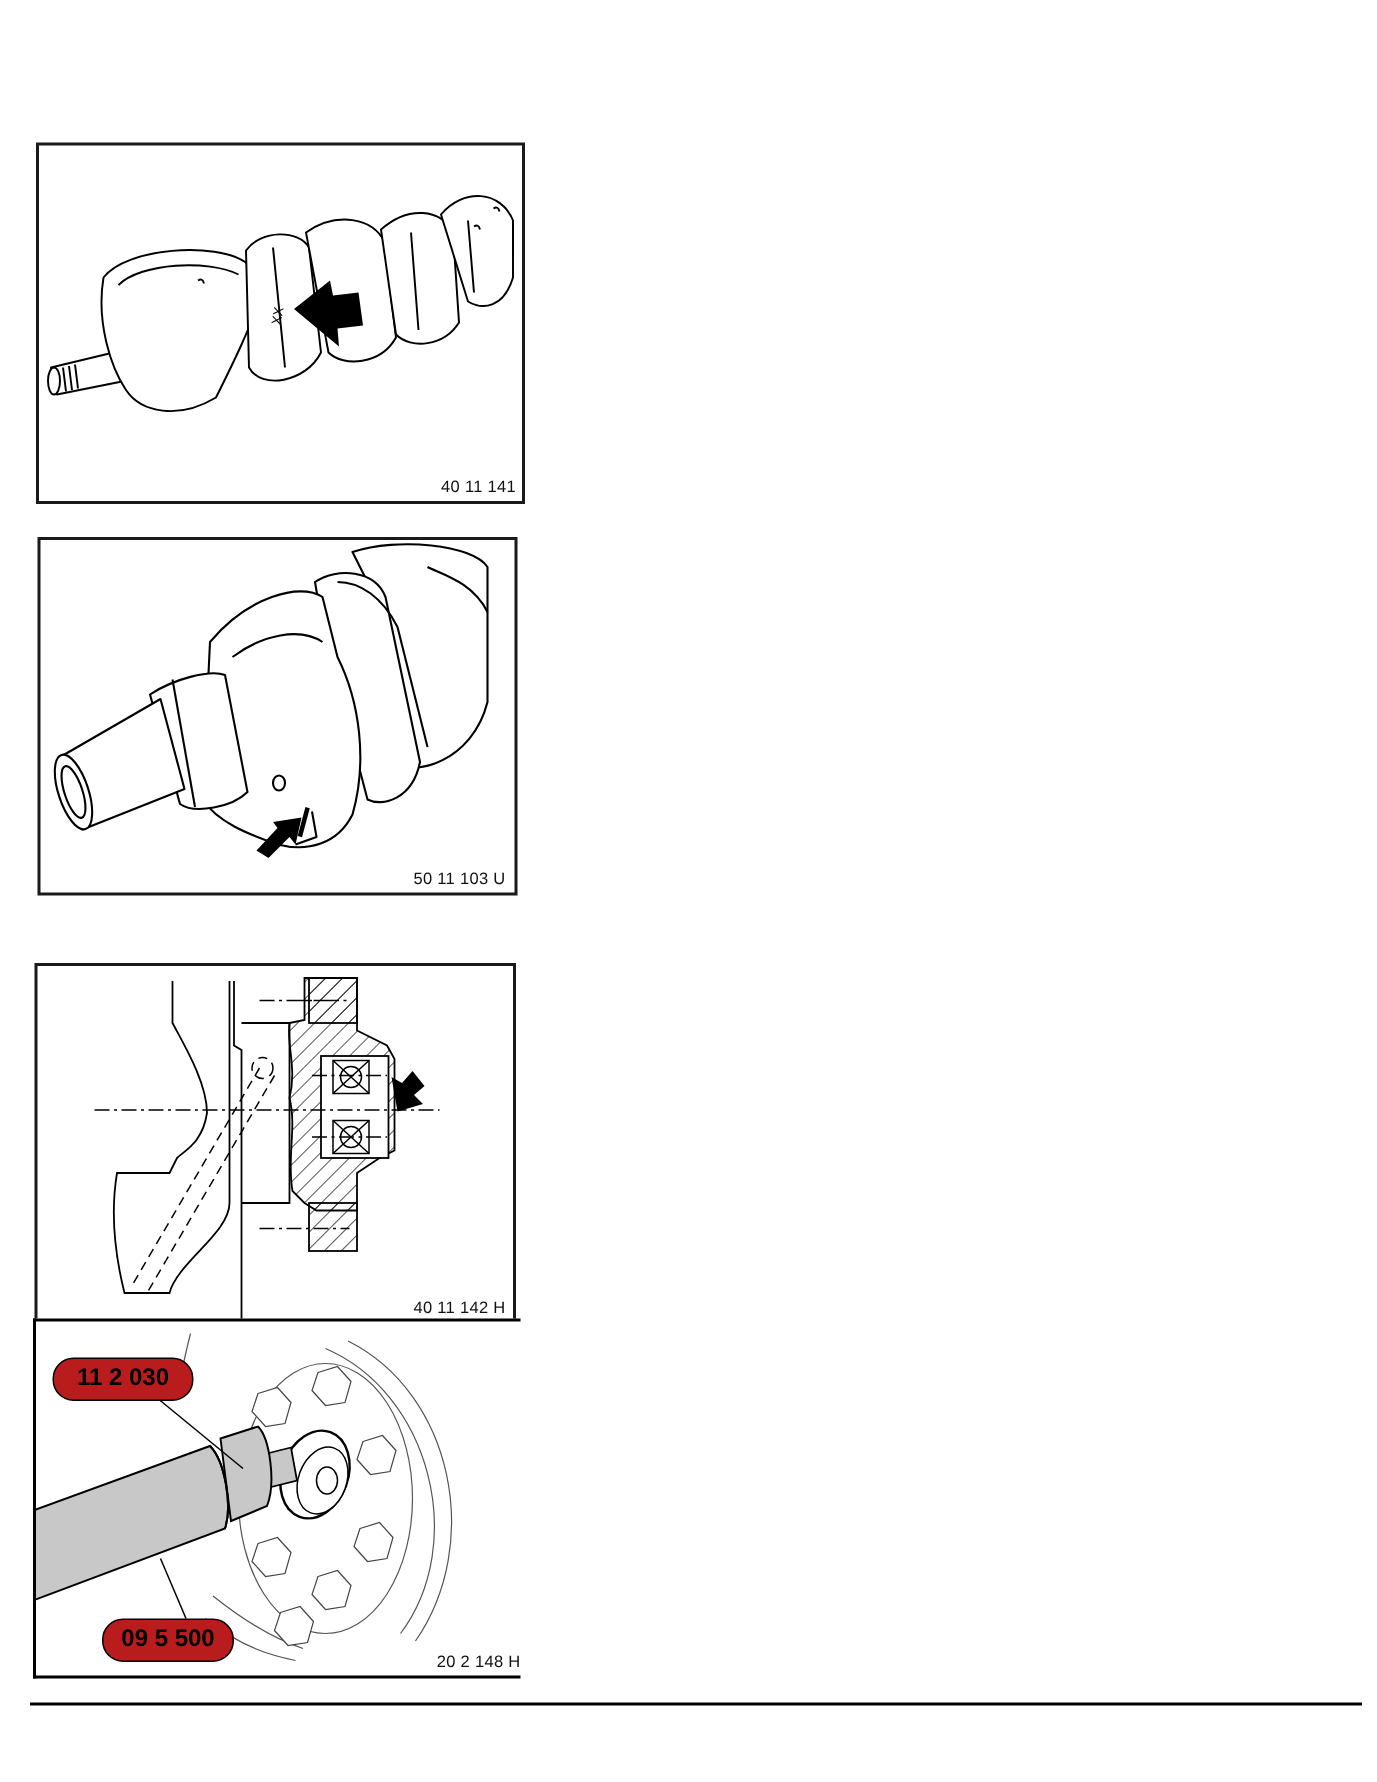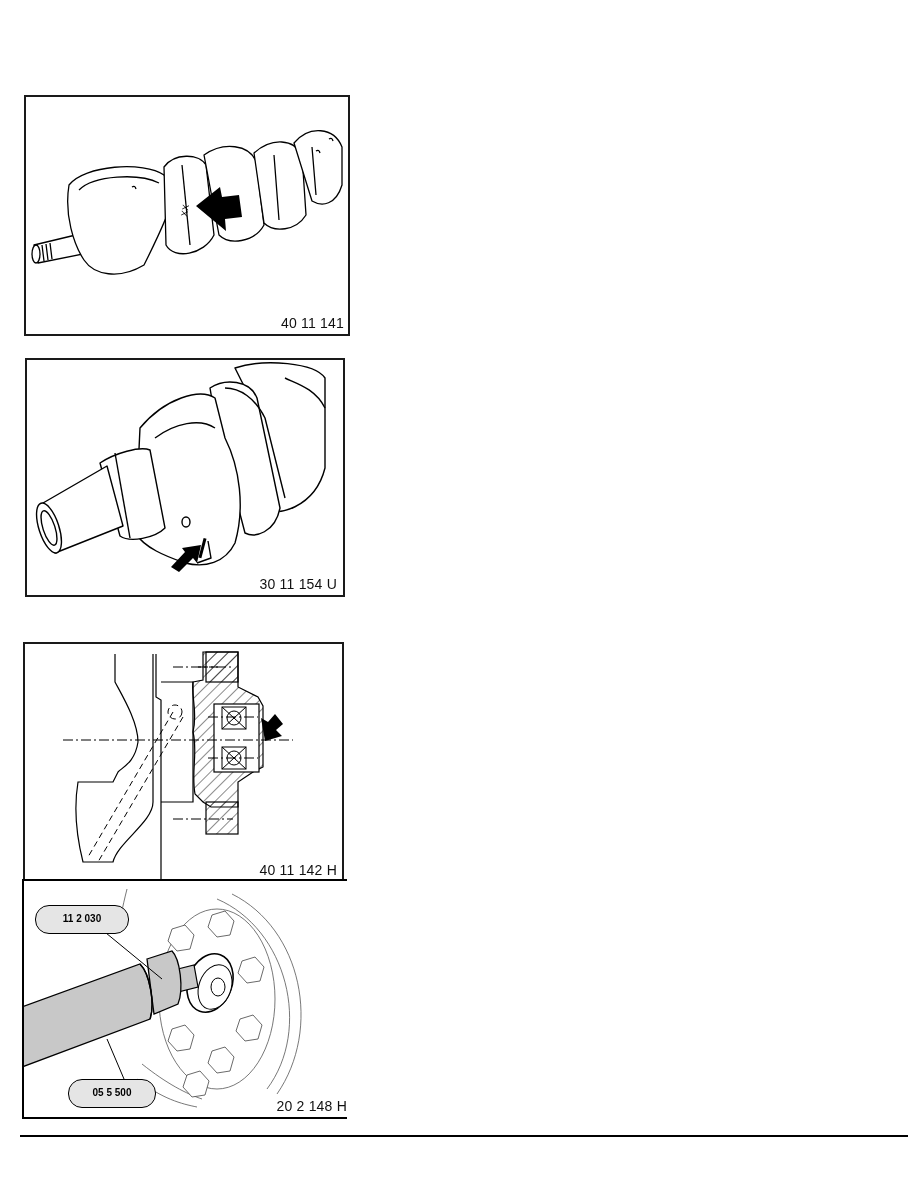--- a/index.html
+++ b/index.html
@@ -1,23 +1,23 @@
 <!DOCTYPE html>
 <html><head>
 <meta charset="utf-8">
 <style>
   html, body { margin:0; padding:0; background:#ffffff; }
   body { width:918px; height:1188px; position:relative; overflow:hidden;
          font-family:"Liberation Sans", sans-serif; color:#000; }
   .figure { position:absolute; background:#fff; box-sizing:border-box; }
   .figure svg { position:absolute; left:0; top:0; }
   .fig-frame { position:absolute; box-sizing:border-box; border:2px solid #1a1a1a; }
-  .fig-caption { position:absolute; font-size:14px; letter-spacing:0.2px; color:#111; white-space:nowrap; }
+  .fig-caption { position:absolute; font-size:11px; letter-spacing:0.2px; color:#111; white-space:nowrap; }
   .callout { position:absolute; box-sizing:border-box; border:1.6px solid #000; border-radius:14px;
-             background:#e5e5e5; font-weight:bold; font-size:10px; text-align:center; line-height:25px; }
+             background:#b91c1c; font-weight:bold; font-size:16px; text-align:center; line-height:25px; }
   .footer-rule { position:absolute; left:20px; top:1135px; width:888px; height:2px; background:#000; }
 </style>
 </head>
 <body>
 
 <div class="figure" style="left:24px;top:95px;width:326px;height:241px;">
   <svg width="326" height="241" viewBox="0 0 326 241">
     <g fill="#fff" stroke="#000" stroke-width="1.3" stroke-linejoin="round">
 
       <path d="M10 150 L60 138 L64 158 L14 168 Z"></path>
@@ -67,21 +67,21 @@
       <ellipse cx="24" cy="170" rx="6" ry="18" transform="rotate(-18 24 170)"></ellipse>
 
       <ellipse cx="161" cy="164" rx="4" ry="5"></ellipse>
 
       <path d="M172 205 L186 200 L183 183" fill="none"></path>
     </g>
     <rect x="176" y="180" width="3" height="20" fill="#000" transform="rotate(15 177 190)"></rect>
     <path d="M146 209 L160 194 L157 190 L176 187 L172 205 L168 200 L154 214 Z" fill="#000"></path>
   </svg>
   <div class="fig-frame" style="left:0;top:0;width:320px;height:239px;"></div>
-  <div class="fig-caption" style="right:8px;bottom:5px;">30 11 154 U</div>
+  <div class="fig-caption" style="right:8px;bottom:5px;">50 11 103 U</div>
 </div>
 
 <div class="figure" style="left:23px;top:617px;width:321px;height:241px;margin-top:25px;">
   <svg width="321" height="241" viewBox="0 0 321 241">
     <defs>
       <pattern id="hatch" width="8" height="8" patternUnits="userSpaceOnUse" patternTransform="rotate(45)">
         <line x1="0" y1="0" x2="0" y2="8" stroke="#000" stroke-width="0.9"></line>
       </pattern>
     </defs>
     <g fill="none" stroke="#000" stroke-width="1.2">
@@ -157,18 +157,18 @@
 
     <path d="M0 128 L118 85 C128 95 133 125 128 140 L0 188 Z" fill="#c8c8c8" stroke="#000" stroke-width="1.3"></path>
     <path d="M118 85 C128 95 133 125 128 140" fill="none" stroke="#000" stroke-width="1.3"></path>
 
     <g stroke="#000" stroke-width="1" fill="none">
       <path d="M84 54 L140 100"></path>
       <path d="M85 160 L102 200"></path>
     </g>
   </svg>
   <div class="callout" style="left:13px;top:26px;width:94px;height:29px;">11 2 030</div>
-  <div class="callout" style="left:46px;top:200px;width:88px;height:29px;">05 5 500</div>
+  <div class="callout" style="left:46px;top:200px;width:88px;height:29px;">09 5 500</div>
   <div style="position:absolute;left:0;top:0;width:325px;height:240px;box-sizing:border-box;border-top:2px solid #000;border-left:2px solid #000;border-bottom:2px solid #000;"></div>
   <div class="fig-caption" style="right:0px;bottom:5px;">20 2 148 H</div>
 </div>
 
 <div class="footer-rule"></div>
 
 </body></html>

